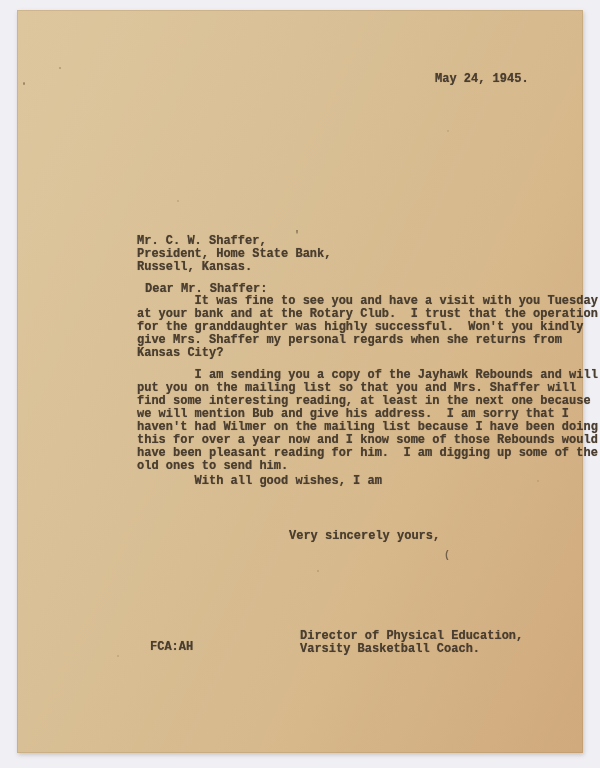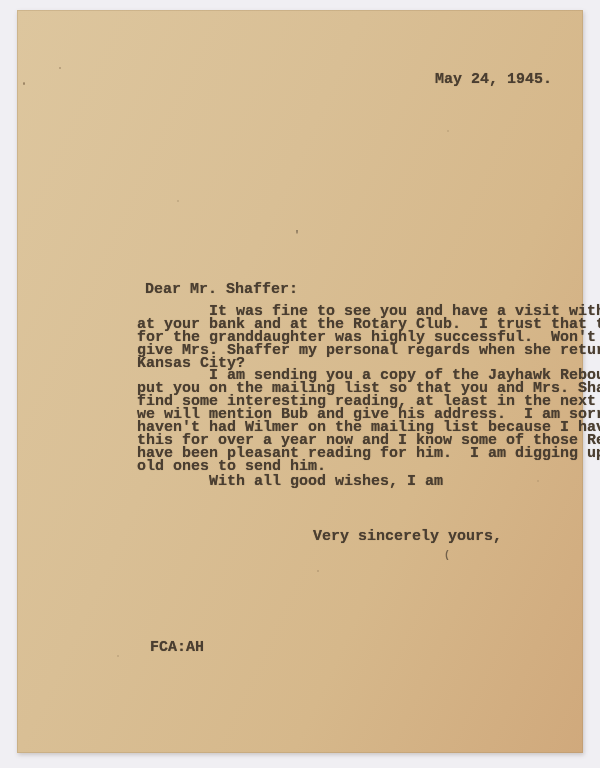--- a/index.html
+++ b/index.html
@@ -21,34 +21,34 @@
     left: 17px;
     top: 10px;
     width: 566px;
     height: 743px;
     background: linear-gradient(115deg, #ddc69e 0%, #d9bf95 38%, #d6b88b 68%, #d0a97c 100%);
     box-shadow: 1px 2px 4px rgba(90, 80, 70, 0.25), inset 0 0 0 1px rgba(160, 130, 90, 0.25);
   }
   .typed {
     position: absolute;
     white-space: pre;
-    font-size: 15px;
+    font-size: 12px;
     line-height: 13px;
     color: #4a3e31;
     font-weight: 700;
     letter-spacing: 0;
     text-shadow: 0 0 0.7px rgba(74, 60, 42, 0.75);
   }
   .date        { left: 418px; top: 63px;  }
   .recipient   { left: 120px; top: 225px; }
   .salutation  { left: 120px; top: 273px; margin-left: 8px; }
-  .para1       { left: 120px; top: 295px; }
+  .para1       { left: 120px; top: 285px; }
   .para2       { left: 120px; top: 359px; }
   .closing     { left: 120px; top: 465px; }
-  .valediction { left: 296px; top: 520px; }
+  .valediction { left: 272px; top: 520px; }
   .sigtitle    { left: 283px; top: 620px; }
   .initials    { left: 120px; top: 631px; margin-left: 13px; }
   .mark {
     position: absolute;
     font-size: 10px;
     color: #5a4c3c;
     font-weight: 700;
     opacity: 0.8;
   }
   .apostrophe-mark { left: 277px; top: 220px; }
@@ -70,20 +70,23 @@
   .speck.s7 { left: 300px; top: 560px; opacity: 0.4; }
 </style>
 </head>
 <body>
 
 <div class="scan">
   <div class="paper">
 
     <div class="typed date">May 24, 1945.</div>
 
+    <div class="typed recipient">Mr. C. W. Shaffer,
+President, Home State Bank,
+Russell, Kansas.</div>
 
     <div class="typed salutation">Dear Mr. Shaffer:</div>
 
     <div class="typed para1">        It was fine to see you and have a visit with you Tuesday
 at your bank and at the Rotary Club.  I trust that the operation
 for the granddaughter was highly successful.  Won't you kindly
 give Mrs. Shaffer my personal regards when she returns from
 Kansas City?</div>
 
     <div class="typed closing">        With all good wishes, I am</div>
@@ -92,20 +95,22 @@
 put you on the mailing list so that you and Mrs. Shaffer will
 find some interesting reading, at least in the next one because
 we will mention Bub and give his address.  I am sorry that I
 haven't had Wilmer on the mailing list because I have been doing
 this for over a year now and I know some of those Rebounds would
 have been pleasant reading for him.  I am digging up some of the
 old ones to send him.</div>
 
     <div class="typed valediction">Very sincerely yours,</div>
 
+    <div class="typed sigtitle">Director of Physical Education,
+Varsity Basketball Coach.</div>
 
     <div class="typed initials">FCA:AH</div>
 
     <div class="mark apostrophe-mark">'</div>
 
     <div class="mark paren-mark">(</div>
 
     <div class="speck s1"></div>
     <div class="speck s2"></div>
     <div class="speck s3"></div>

